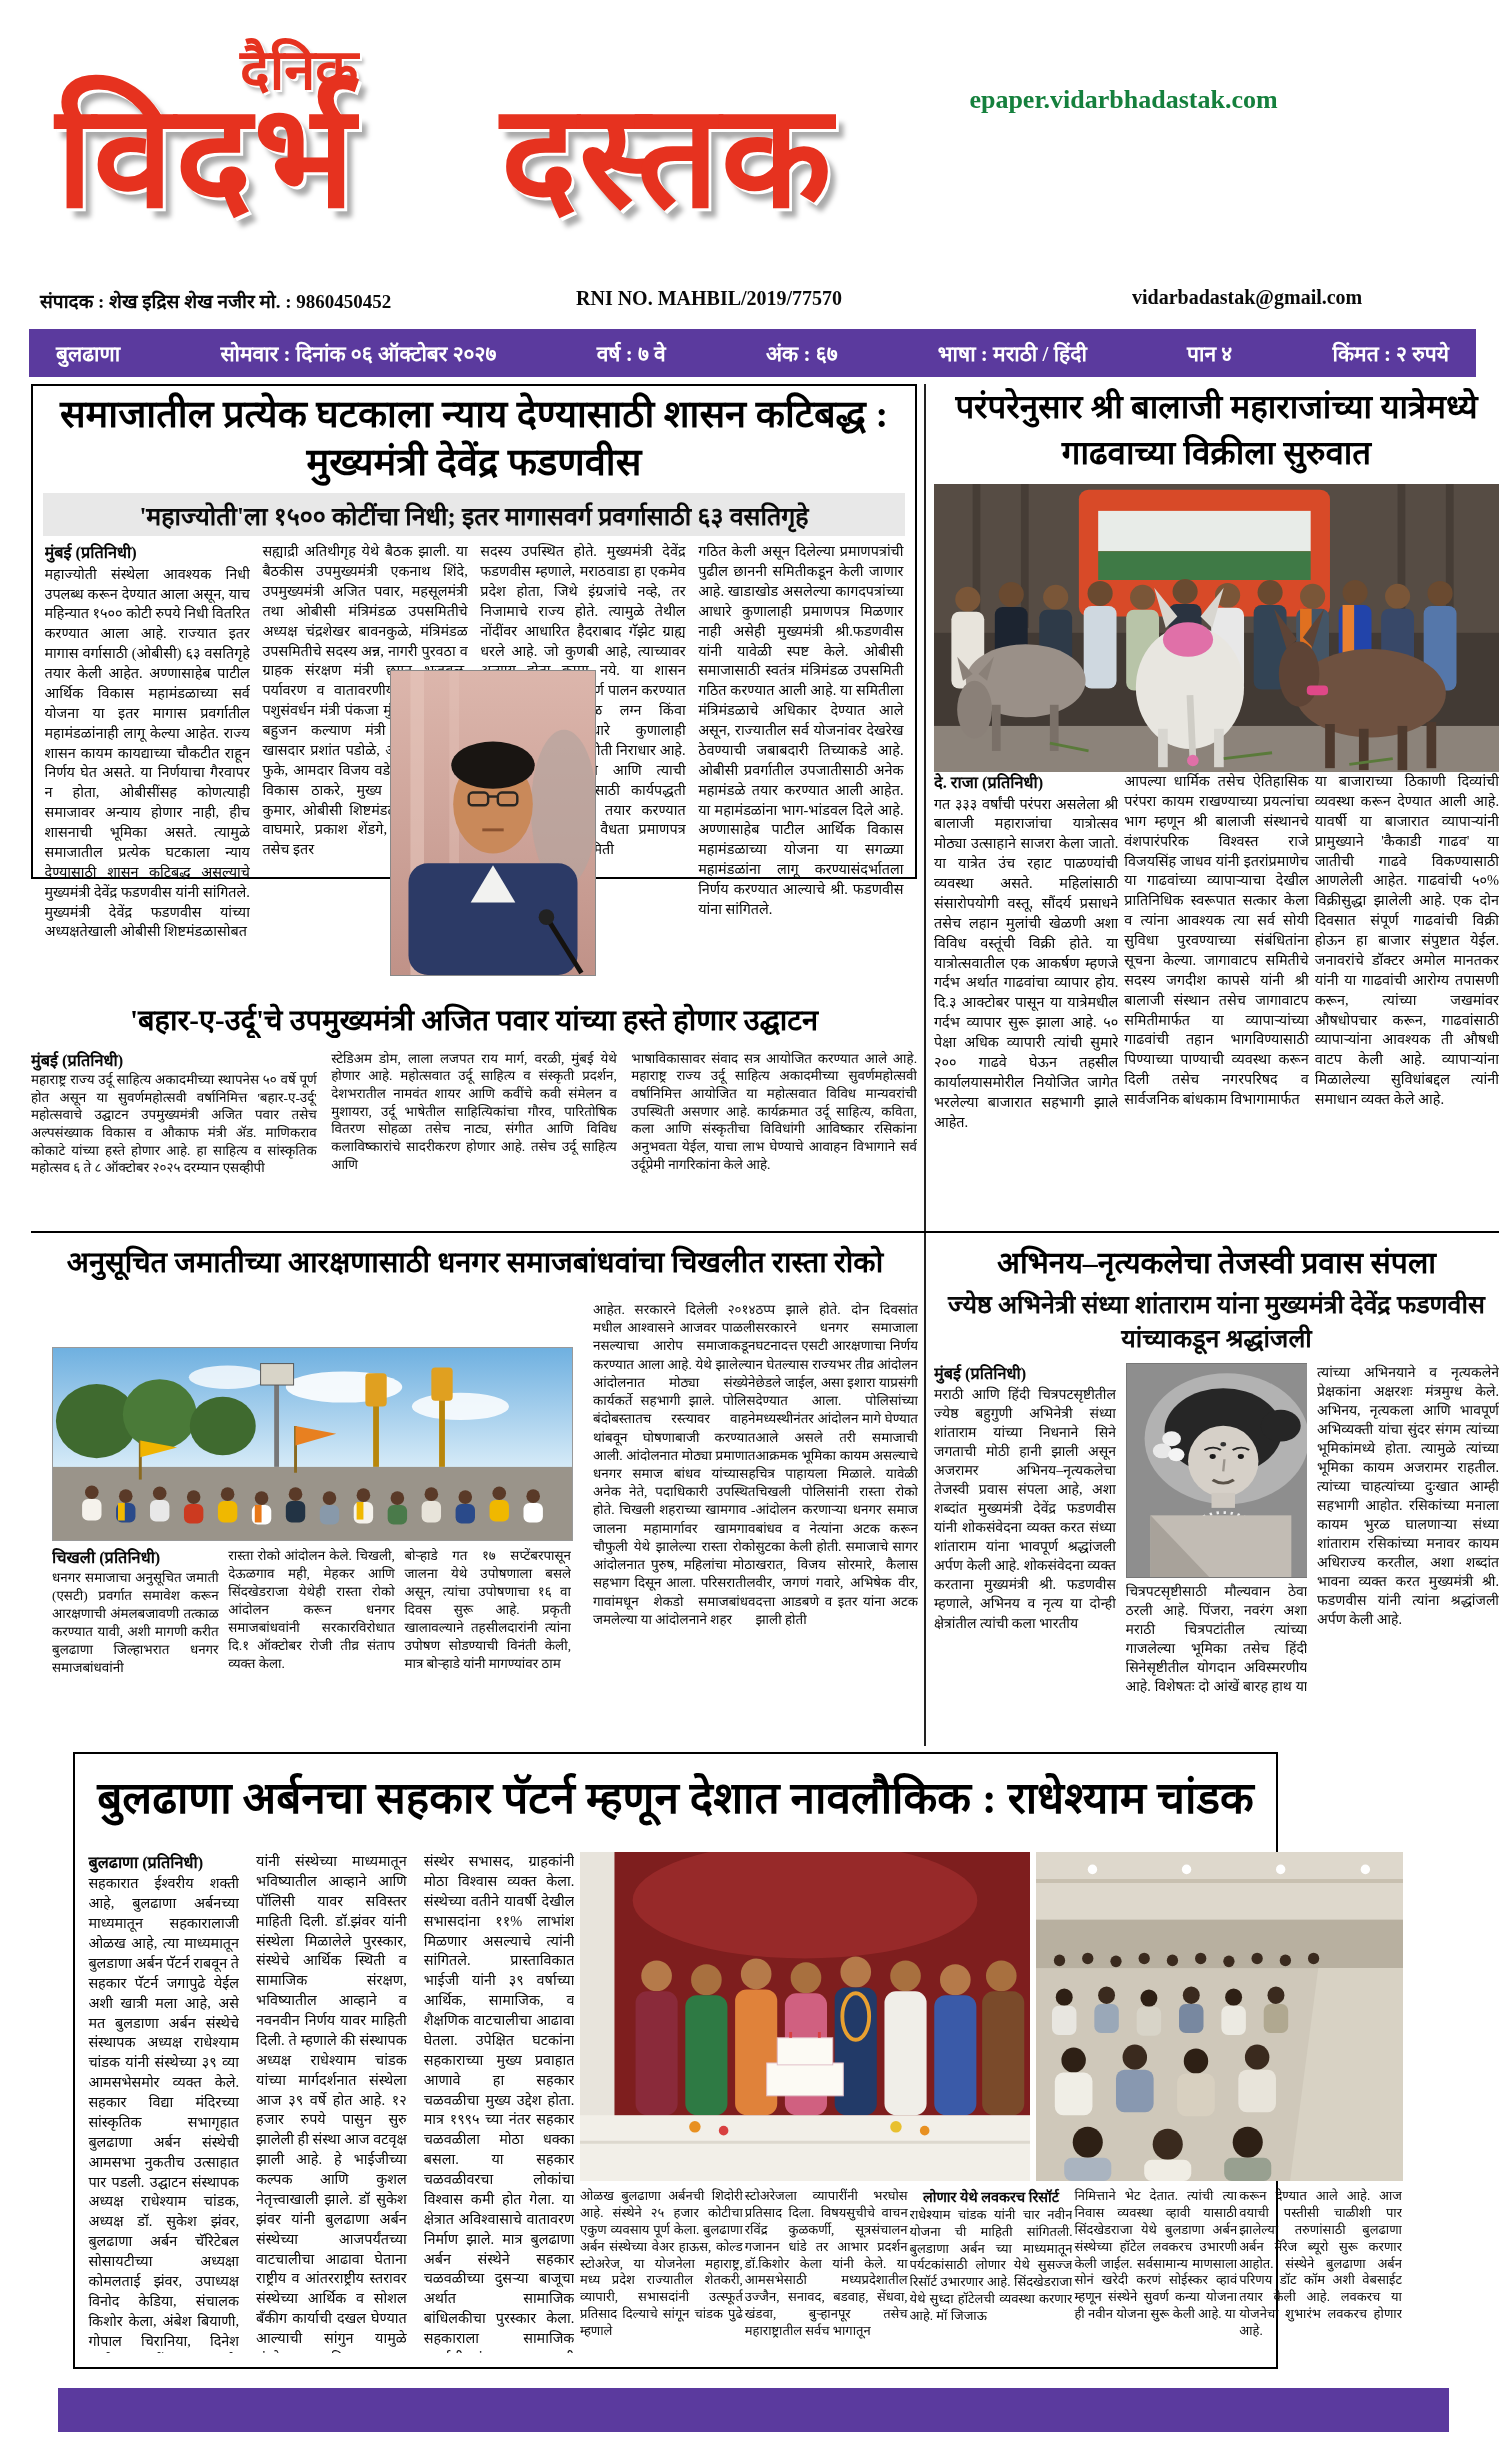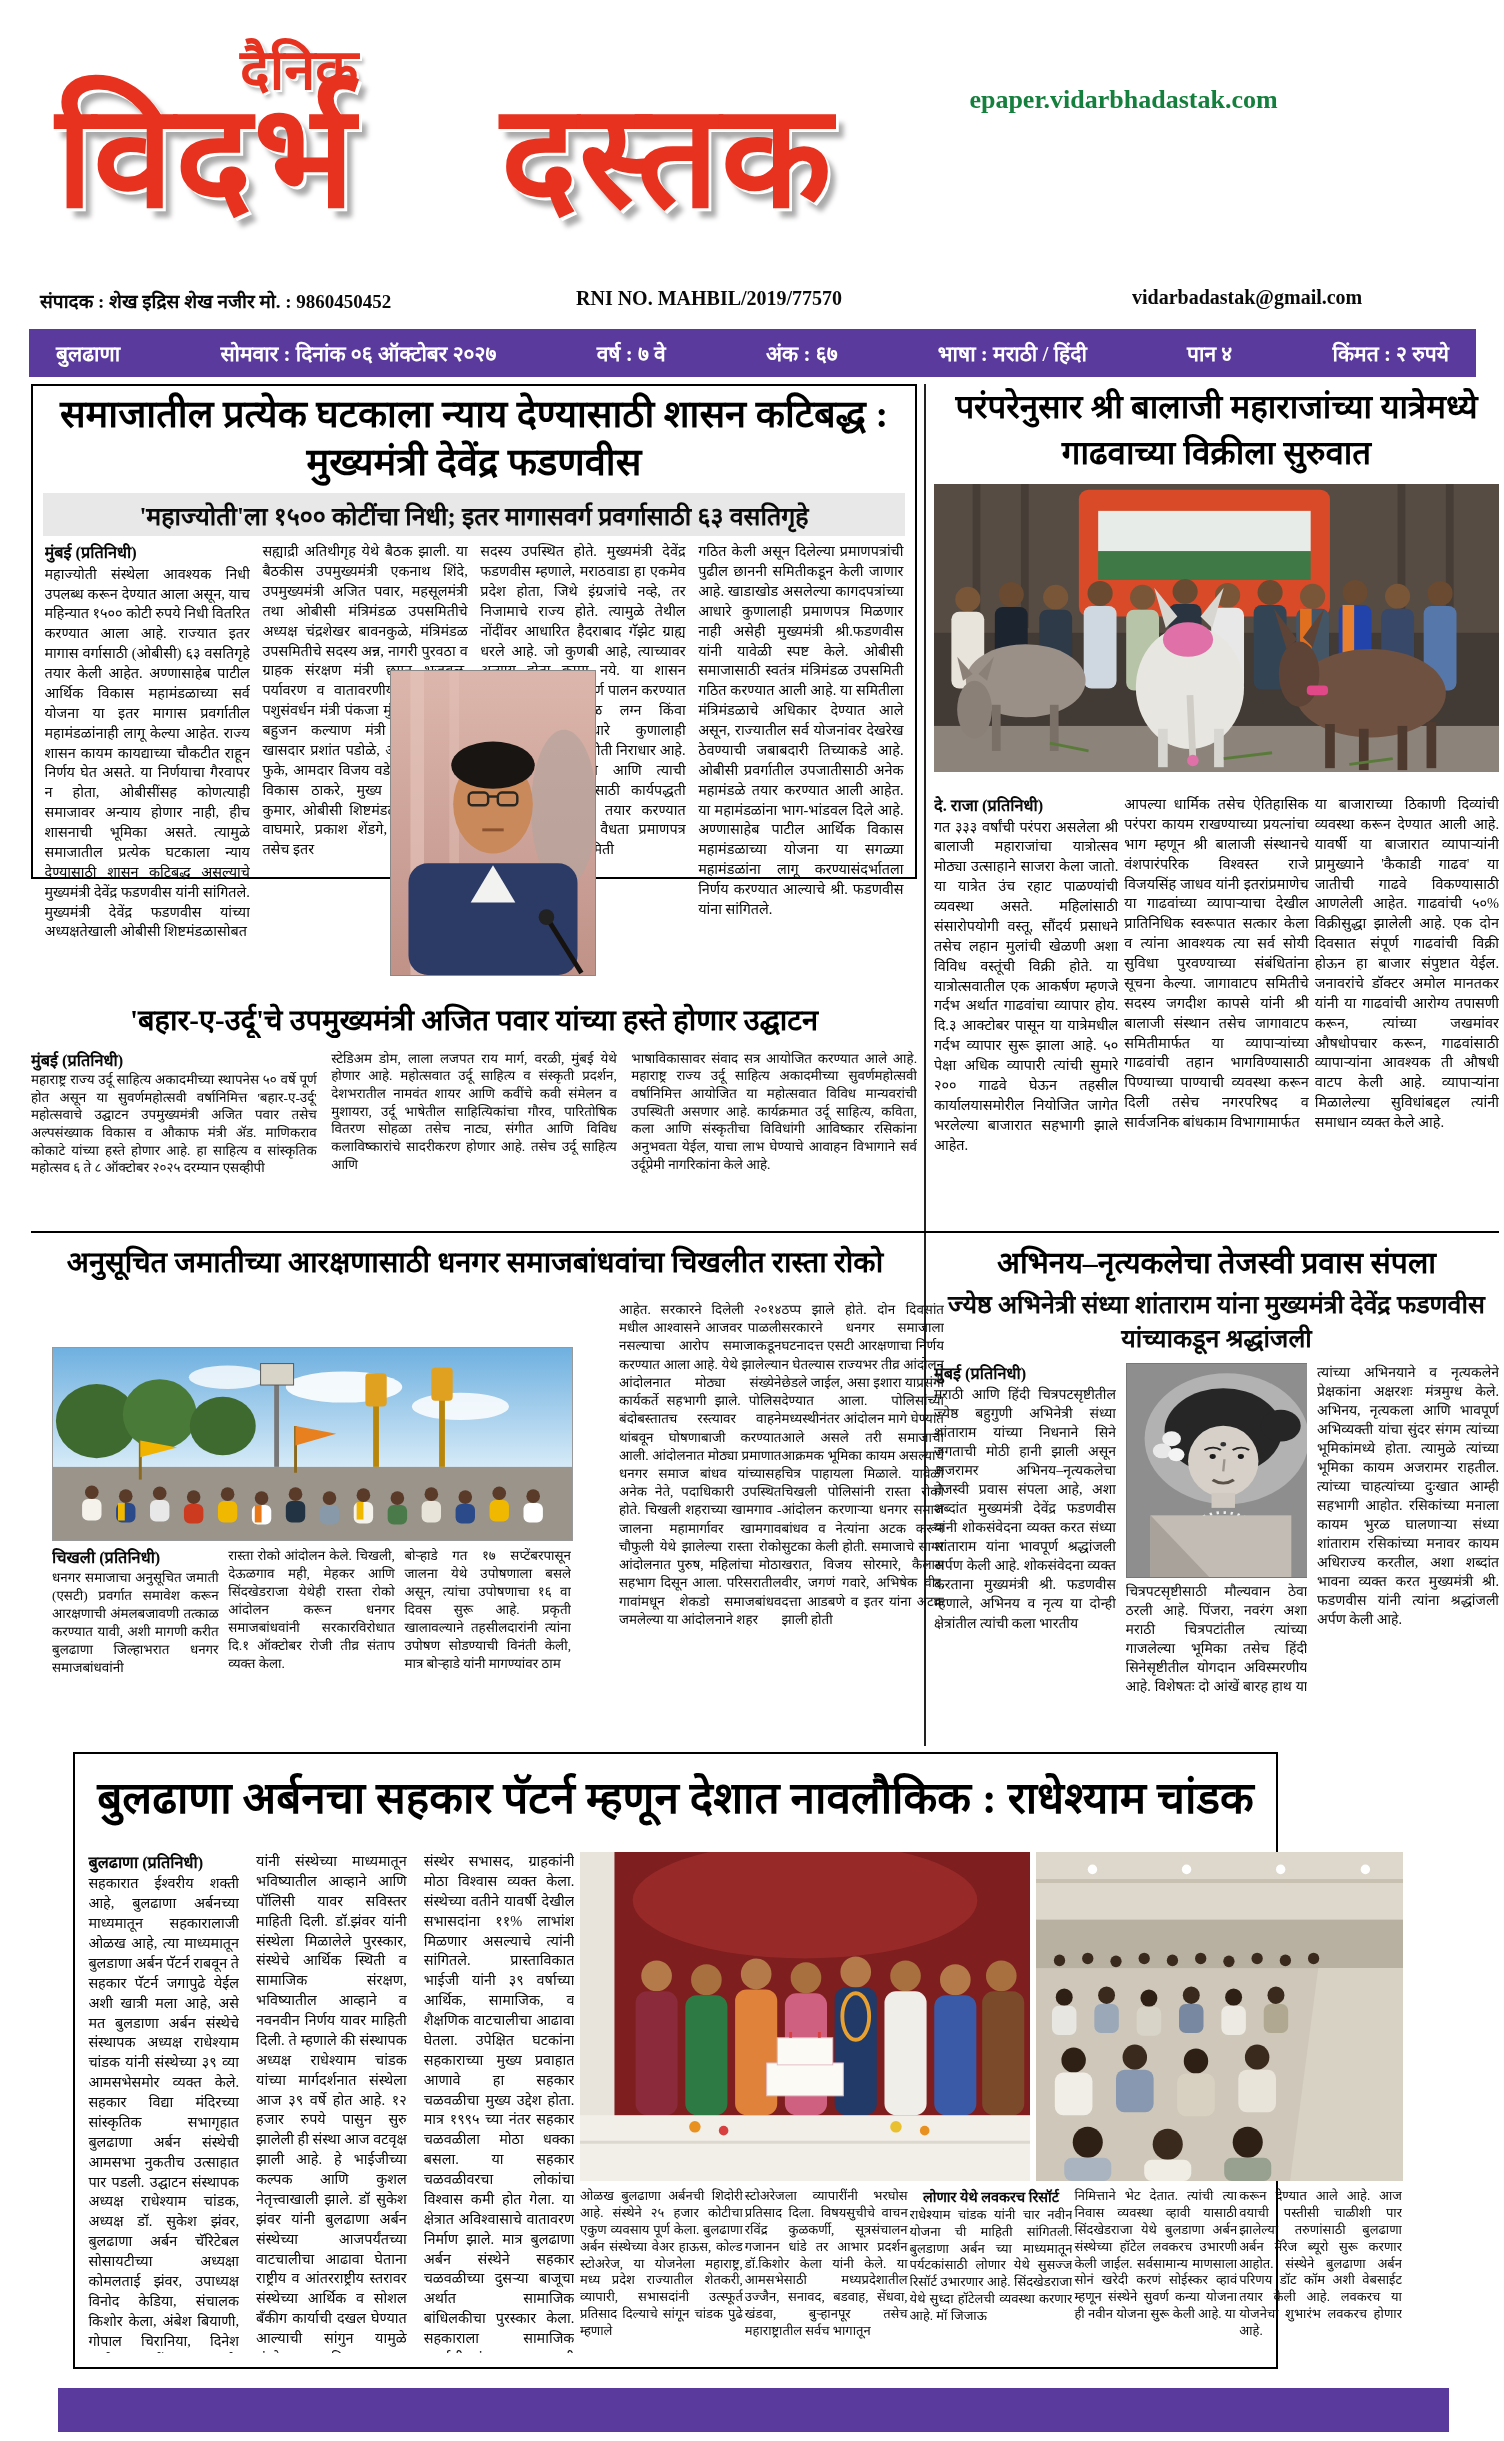--- a/index.html
+++ b/index.html
@@ -33,33 +33,33 @@
             box-sizing:border-box;}
   .main-headline{margin:3.8px 7.7px 0;font-size:38px;line-height:1.28;}
   .main-subhead{margin:5.8px 9.6px;background:#e8e8e8;font-size:25px;font-weight:bold;text-align:center;
                 padding:4.8px 1.9px;white-space:nowrap;overflow:hidden;}
   .main-body{margin:1.9px 11.5px;height:423px;gap:12.5px;}
   .fadnavis{position:absolute;left:357px;top:284px;width:204px;height:304px;border:1px solid #888;background:#fff;}
   
   .balaji{position:absolute;left:934px;top:384px;width:565px;}
   .b-headline{font-size:33px;line-height:1.4;}
   .b-photo{margin-top:7.7px;}
-  .b-body{margin-top:23px;gap:6px;height:434px;}
+  .b-body{margin-top:0;gap:6px;height:434px;}
   
   .vdiv{position:absolute;left:924px;top:384px;width:1.9px;height:1362px;background:#222;}
   
   .urdu{position:absolute;left:31px;top:999px;width:886px;}
   .u-headline{font-size:29px;white-space:nowrap;overflow:hidden;}
   .u-body{margin-top:11.5px;gap:14.4px;height:171px;}
   .u-body .col{font-size:13.4px;line-height:1.32;}
   
   .dhangar{position:absolute;left:31px;top:1241px;width:888px;height:501px;}
   .d-headline{font-size:29px;white-space:nowrap;overflow:hidden;}
   .d-photo{position:absolute;left:21px;top:106px;width:519px;height:192px;border:1px solid #999;}
-  .d-right{position:absolute;left:588px;top:60px;width:325px;height:440px;gap:0;}
+  .d-right{position:absolute;left:562px;top:60px;width:325px;height:440px;gap:0;}
   .d-right .col{font-size:13.4px;line-height:1.36;}
   .d-below{position:absolute;left:21px;top:306px;width:519px;height:192px;gap:9.6px;}
   .d-below .col{font-size:13.4px;line-height:1.34;}
   
   .sandhya{position:absolute;left:934px;top:1241px;width:565px;height:501px;}
   .s-headline{font-size:30px;white-space:nowrap;overflow:hidden;}
   .s-subhead{margin:5.8px 13.4px 0;font-size:25px;font-weight:bold;text-align:center;line-height:1.35;}
   .s-body{margin-top:7.7px;gap:9.6px;height:334px;}
   .s-body .col{font-size:14px;line-height:1.36;}
   .s-photo{display:block;width:100%;height:213px;border:1px solid #777;margin-bottom:3.8px;}

